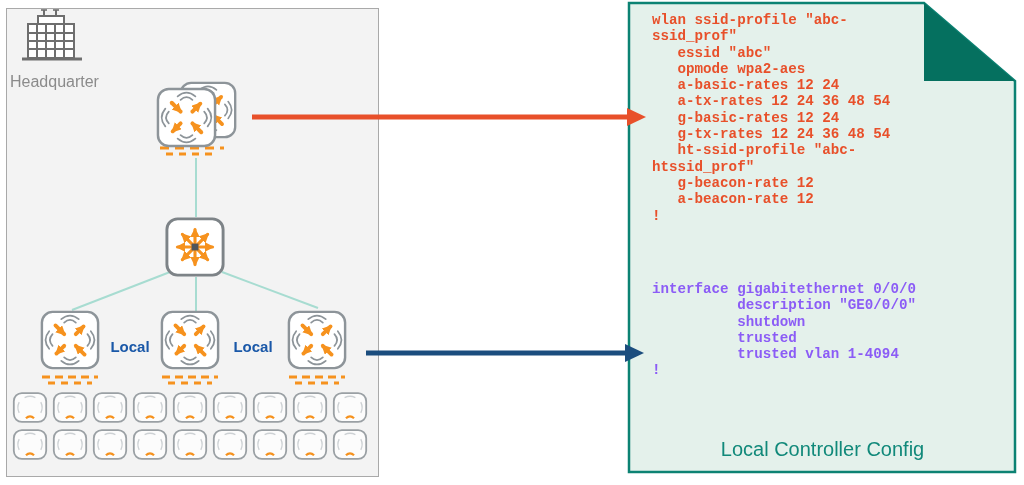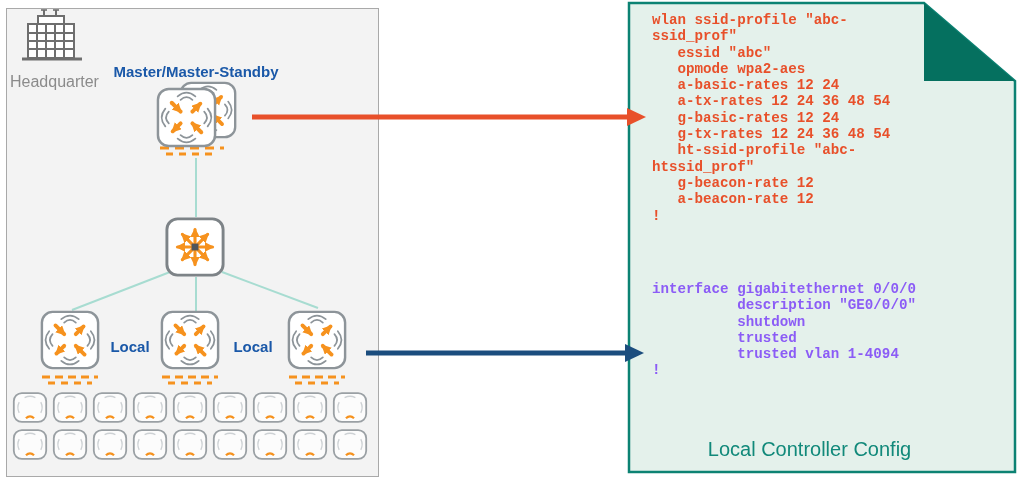--- a/index.html
+++ b/index.html
@@ -130,21 +130,20 @@
       <line x1="35" y1="16" x2="35" y2="50"></line>
         <line x1="44" y1="16" x2="44" y2="50"></line>
       <line x1="8" y1="25" x2="54" y2="25"></line>
         <line x1="8" y1="33" x2="54" y2="33"></line>
         <line x1="8" y1="41" x2="54" y2="41"></line>
       <line x1="2" y1="51" x2="62" y2="51" stroke-width="3.2"></line>
     </g>
   </svg>
   <div class="abs lbl-gray" style="left:10px;top:64px;width:84px">Headquarter</div>
 
-  <div class="abs lbl-blue" style="left:88px;top:63px;width:216px">Master/Master-Standby</div>
   <svg class="abs" style="left:178px;top:80px" width="60" height="60" viewBox="0 0 64 64">
       <use href="#ctrl"></use>
     </svg>
   <svg class="abs" style="left:155px;top:86px" width="63" height="63" viewBox="0 0 64 64">
       <use href="#ctrl"></use>
     </svg>
 
   <svg class="abs" style="left:164px;top:216px" width="62" height="62" viewBox="0 0 64 64">
       <use href="#router"></use>
     </svg>
@@ -230,15 +229,15 @@
 htssid_prof"
    g-beacon-rate 12
    a-beacon-rate 12
 !</div>
   <div class="abs cfg cfg-blue" style="left:652px;top:281px">interface gigabitethernet 0/0/0
           description "GE0/0/0"
           shutdown
           trusted
           trusted vlan 1-4094
 !</div>
-  <div class="abs note-title" style="left:616px;top:438px;width:387px">Local Controller Config</div>
+  <div class="abs note-title" style="left:629px;top:438px;width:387px">Local Controller Config</div>
 
 </div>
 
 </body></html>

